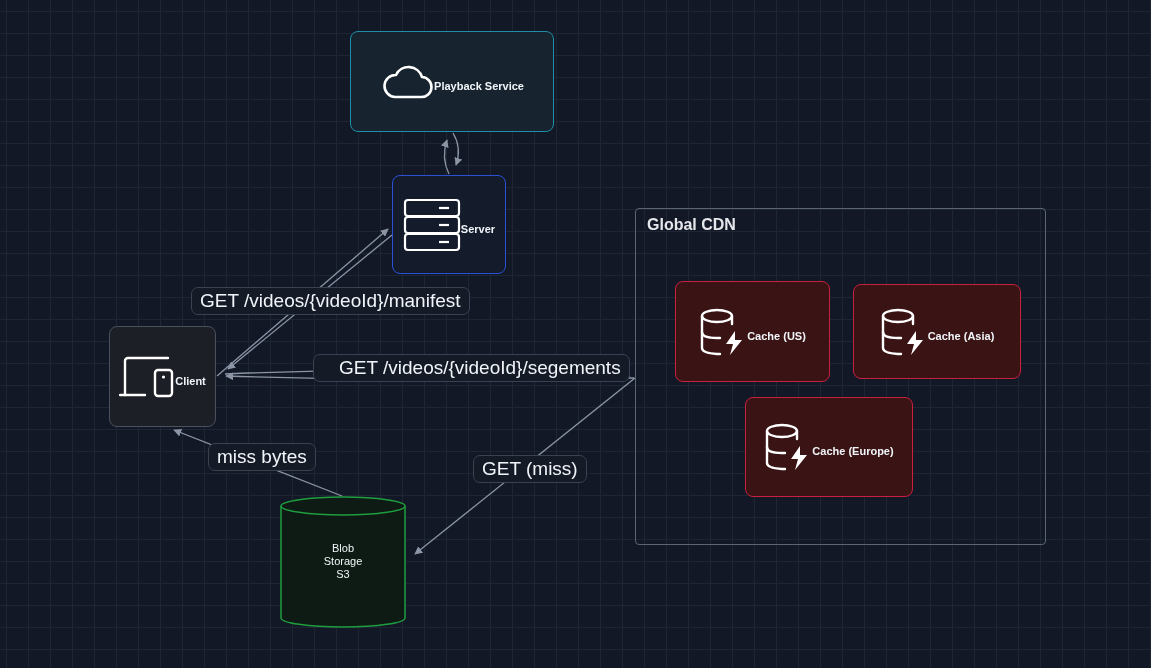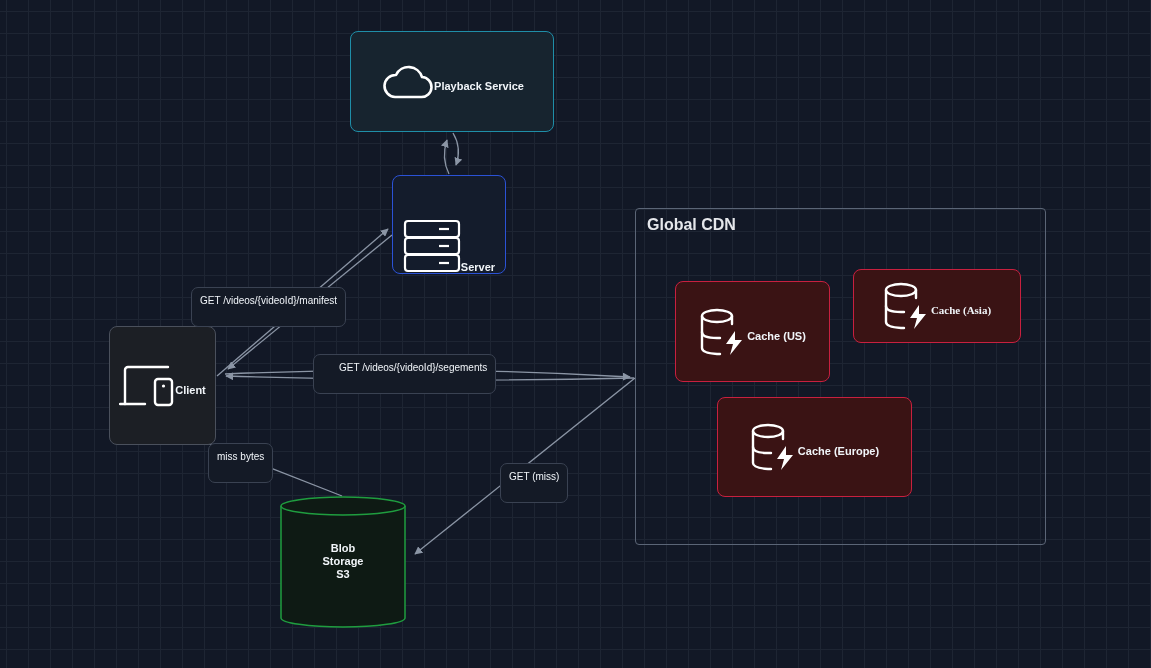--- a/index.html
+++ b/index.html
@@ -15,43 +15,43 @@
     color: #f1f5f9;
   }
   svg.edges { position: absolute; left: 0; top: 0; pointer-events: none; }
   .node {
     position: absolute; box-sizing: border-box; border-radius: 8px;
     display: flex; align-items: center; justify-content: center;
   }
   .node .label { font-size: 11px; font-weight: bold; color: #f1f5f9; margin-top: 8px; text-align: center; }
   .node svg { display: block; }
   .playback { left: 350px; top: 31px; width: 204px; height: 101px; background: #17242f; border: 1.5px solid #1f8ea8; }
-  .server { left: 392px; top: 175px; width: 114px; height: 99px; background: #141c2c; border: 1.5px solid #2b52d6; align-items: flex-end; }
-  .client { left: 109px; top: 326px; width: 107px; height: 119px; background: #1c1f25; border: 1.5px solid #4a505c; }
+  .server { left: 392px; top: 175px; width: 114px; height: 99px; background: #141c2c; border: 1.5px solid #2b52d6; }
+  .client { left: 109px; top: 326px; width: 107px; height: 101px; background: #1c1f25; border: 1.5px solid #4a505c; }
   .group {
     position: absolute; left: 635px; top: 208px; width: 411px; height: 337px;
     box-sizing: border-box; border: 1.5px solid #5b6576; border-radius: 4px;
   }
   .group-title { position: absolute; left: 11px; top: 7px; font-size: 16px; font-weight: bold; color: #e5e7eb; }
   .cache { background: #3a1314; border: 1.5px solid #c8203f; }
   .cache-us { left: 675px; top: 281px; width: 155px; height: 101px; }
-  .cache-asia { left: 853px; top: 269px; width: 168px; height: 74px; font-family: Liberation Serif, serif; }
-  .cache-eu { left: 717px; top: 397px; width: 195px; height: 100px; }
+  .cache-asia { left: 853px; top: 284px; width: 168px; height: 95px; }
+  .cache-eu { left: 745px; top: 397px; width: 168px; height: 100px; }
   .edge-label {
-    position: absolute; box-sizing: border-box; height: 40px; line-height: 26px;
-    padding: 0 8px; font-size: 10px; color: #f1f5f9; background: #141a26;
+    position: absolute; box-sizing: border-box; height: 28px; line-height: 26px;
+    padding: 0 8px; font-size: 19px; color: #f1f5f9; background: #141a26;
     border: 1px solid #3a4252; border-radius: 7px; white-space: nowrap;
   }
   .lbl-manifest { left: 191px; top: 287px; }
   .lbl-segments { left: 313px; top: 354px; padding-left: 25px; }
   .lbl-bytes { left: 208px; top: 443px; }
-  .lbl-miss { left: 500px; top: 455px; margin-top: 8px; }
+  .lbl-miss { left: 473px; top: 455px; }
   .blob-text {
     position: absolute; left: 281px; top: 542px; width: 124px; text-align: center;
-    font-size: 11px; font-weight: bold; line-height: 13px; color: #f1f5f9;
+    font-size: 11px; font-weight: normal; line-height: 13px; color: #f1f5f9;
   }
 </style>
 </head>
 <body>
 
 <svg class="edges" width="1151" height="668">
   <defs>
     <marker id="arr" viewBox="0 0 10 10" refX="9" refY="5" markerWidth="8" markerHeight="8" orient="auto-start-reverse" markerUnits="userSpaceOnUse">
       <path d="M0,0 L10,5 L0,10 z" fill="#8b95a5"></path>
     </marker>

